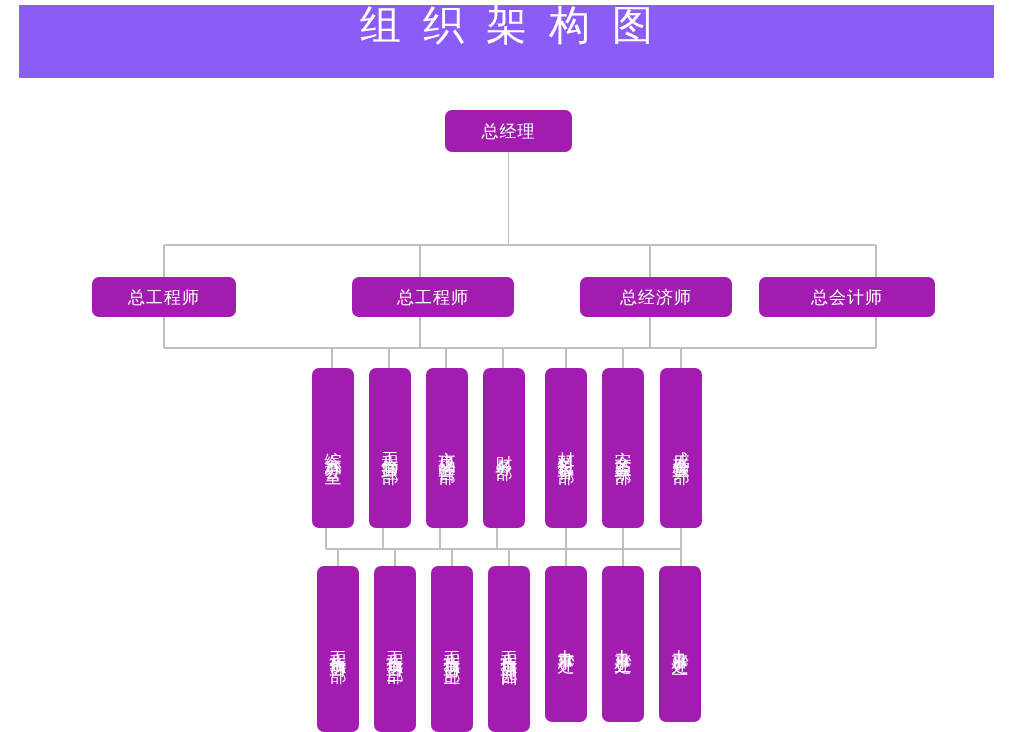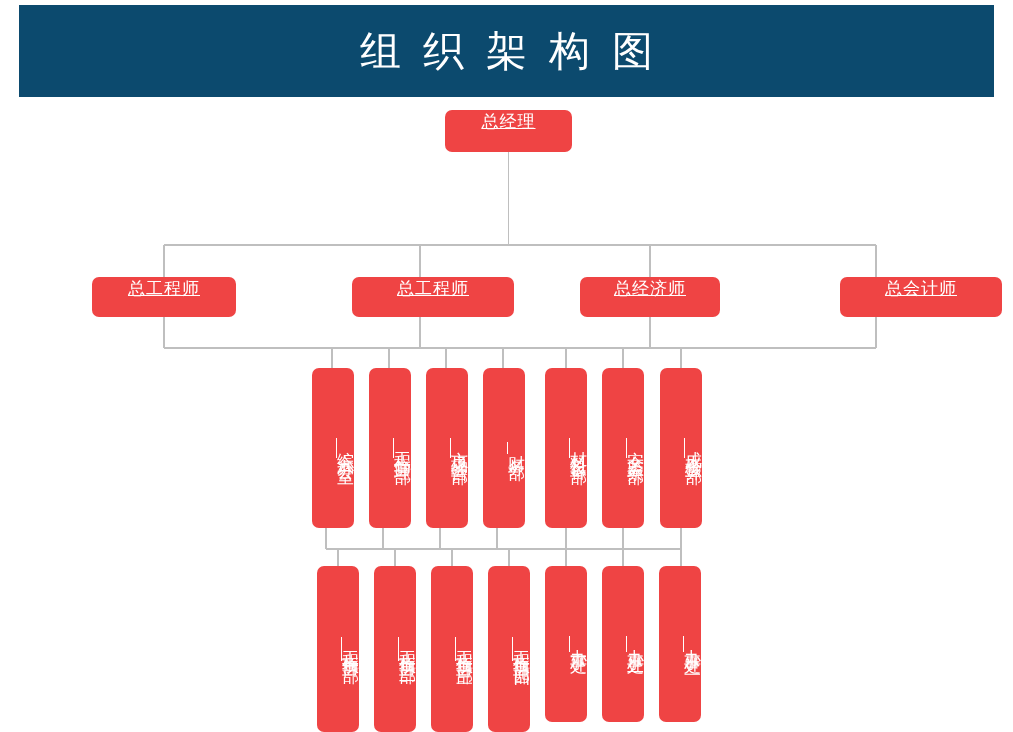--- a/index.html
+++ b/index.html
@@ -20,24 +20,23 @@
     height: 732px;
     background: #ffffff;
   }
 
   
   .title-banner {
     position: absolute;
     left: 19px;
     top: 5px;
     width: 975px;
-    height: 92px;
-    background: #0c4a6e;
+    height: 73px;
+    background: #8b5cf6;
     display: flex;
-    align-items: center;
     justify-content: center;
   }
   .title-text {
     color: #ffffff;
     font-size: 41px;
     letter-spacing: 22px;
     text-indent: 22px;
     font-weight: 400;
     line-height: 1;
     white-space: nowrap;
@@ -48,27 +47,27 @@
     position: absolute;
     left: 0;
     top: 0;
     width: 1013px;
     height: 732px;
   }
 
   
   .node {
     position: absolute;
-    background: #ef4444;
+    background: #a21caf;
     border-radius: 7px;
     color: #ffffff;
     display: flex;
+    align-items: center;
     justify-content: center;
     box-sizing: border-box;
-    text-decoration: underline;
   }
   .node.horiz {
     font-size: 17px;
     letter-spacing: 1px;
     white-space: nowrap;
   }
   .node.vert {
     writing-mode: vertical-rl;
     text-orientation: upright;
     font-size: 17px;
@@ -142,24 +141,24 @@
   <div class="node horiz" style="left:445px; top:110px; width:127px; height:42px;">
     <span>总经理</span>
   </div>
 
   <div class="node horiz" style="left:92px; top:277px; width:144px; height:40px;">
     <span>总工程师</span>
   </div>
   <div class="node horiz" style="left:352px; top:277px; width:162px; height:40px;">
     <span>总工程师</span>
   </div>
-  <div class="node horiz" style="left:580px; top:277px; width:140px; height:40px;">
+  <div class="node horiz" style="left:580px; top:277px; width:152px; height:40px;">
     <span>总经济师</span>
   </div>
-  <div class="node horiz" style="left:840px; top:277px; width:162px; height:40px;">
+  <div class="node horiz" style="left:759px; top:277px; width:176px; height:40px;">
     <span>总会计师</span>
   </div>
 
   <div class="node vert" style="left:312px; top:368px; width:42px; height:160px;">
     <span class="vlabel">综合办公室</span>
   </div>
   <div class="node vert" style="left:369px; top:368px; width:42px; height:160px;">
     <span class="vlabel">工程管理部</span>
   </div>
   <div class="node vert" style="left:426px; top:368px; width:42px; height:160px;">

